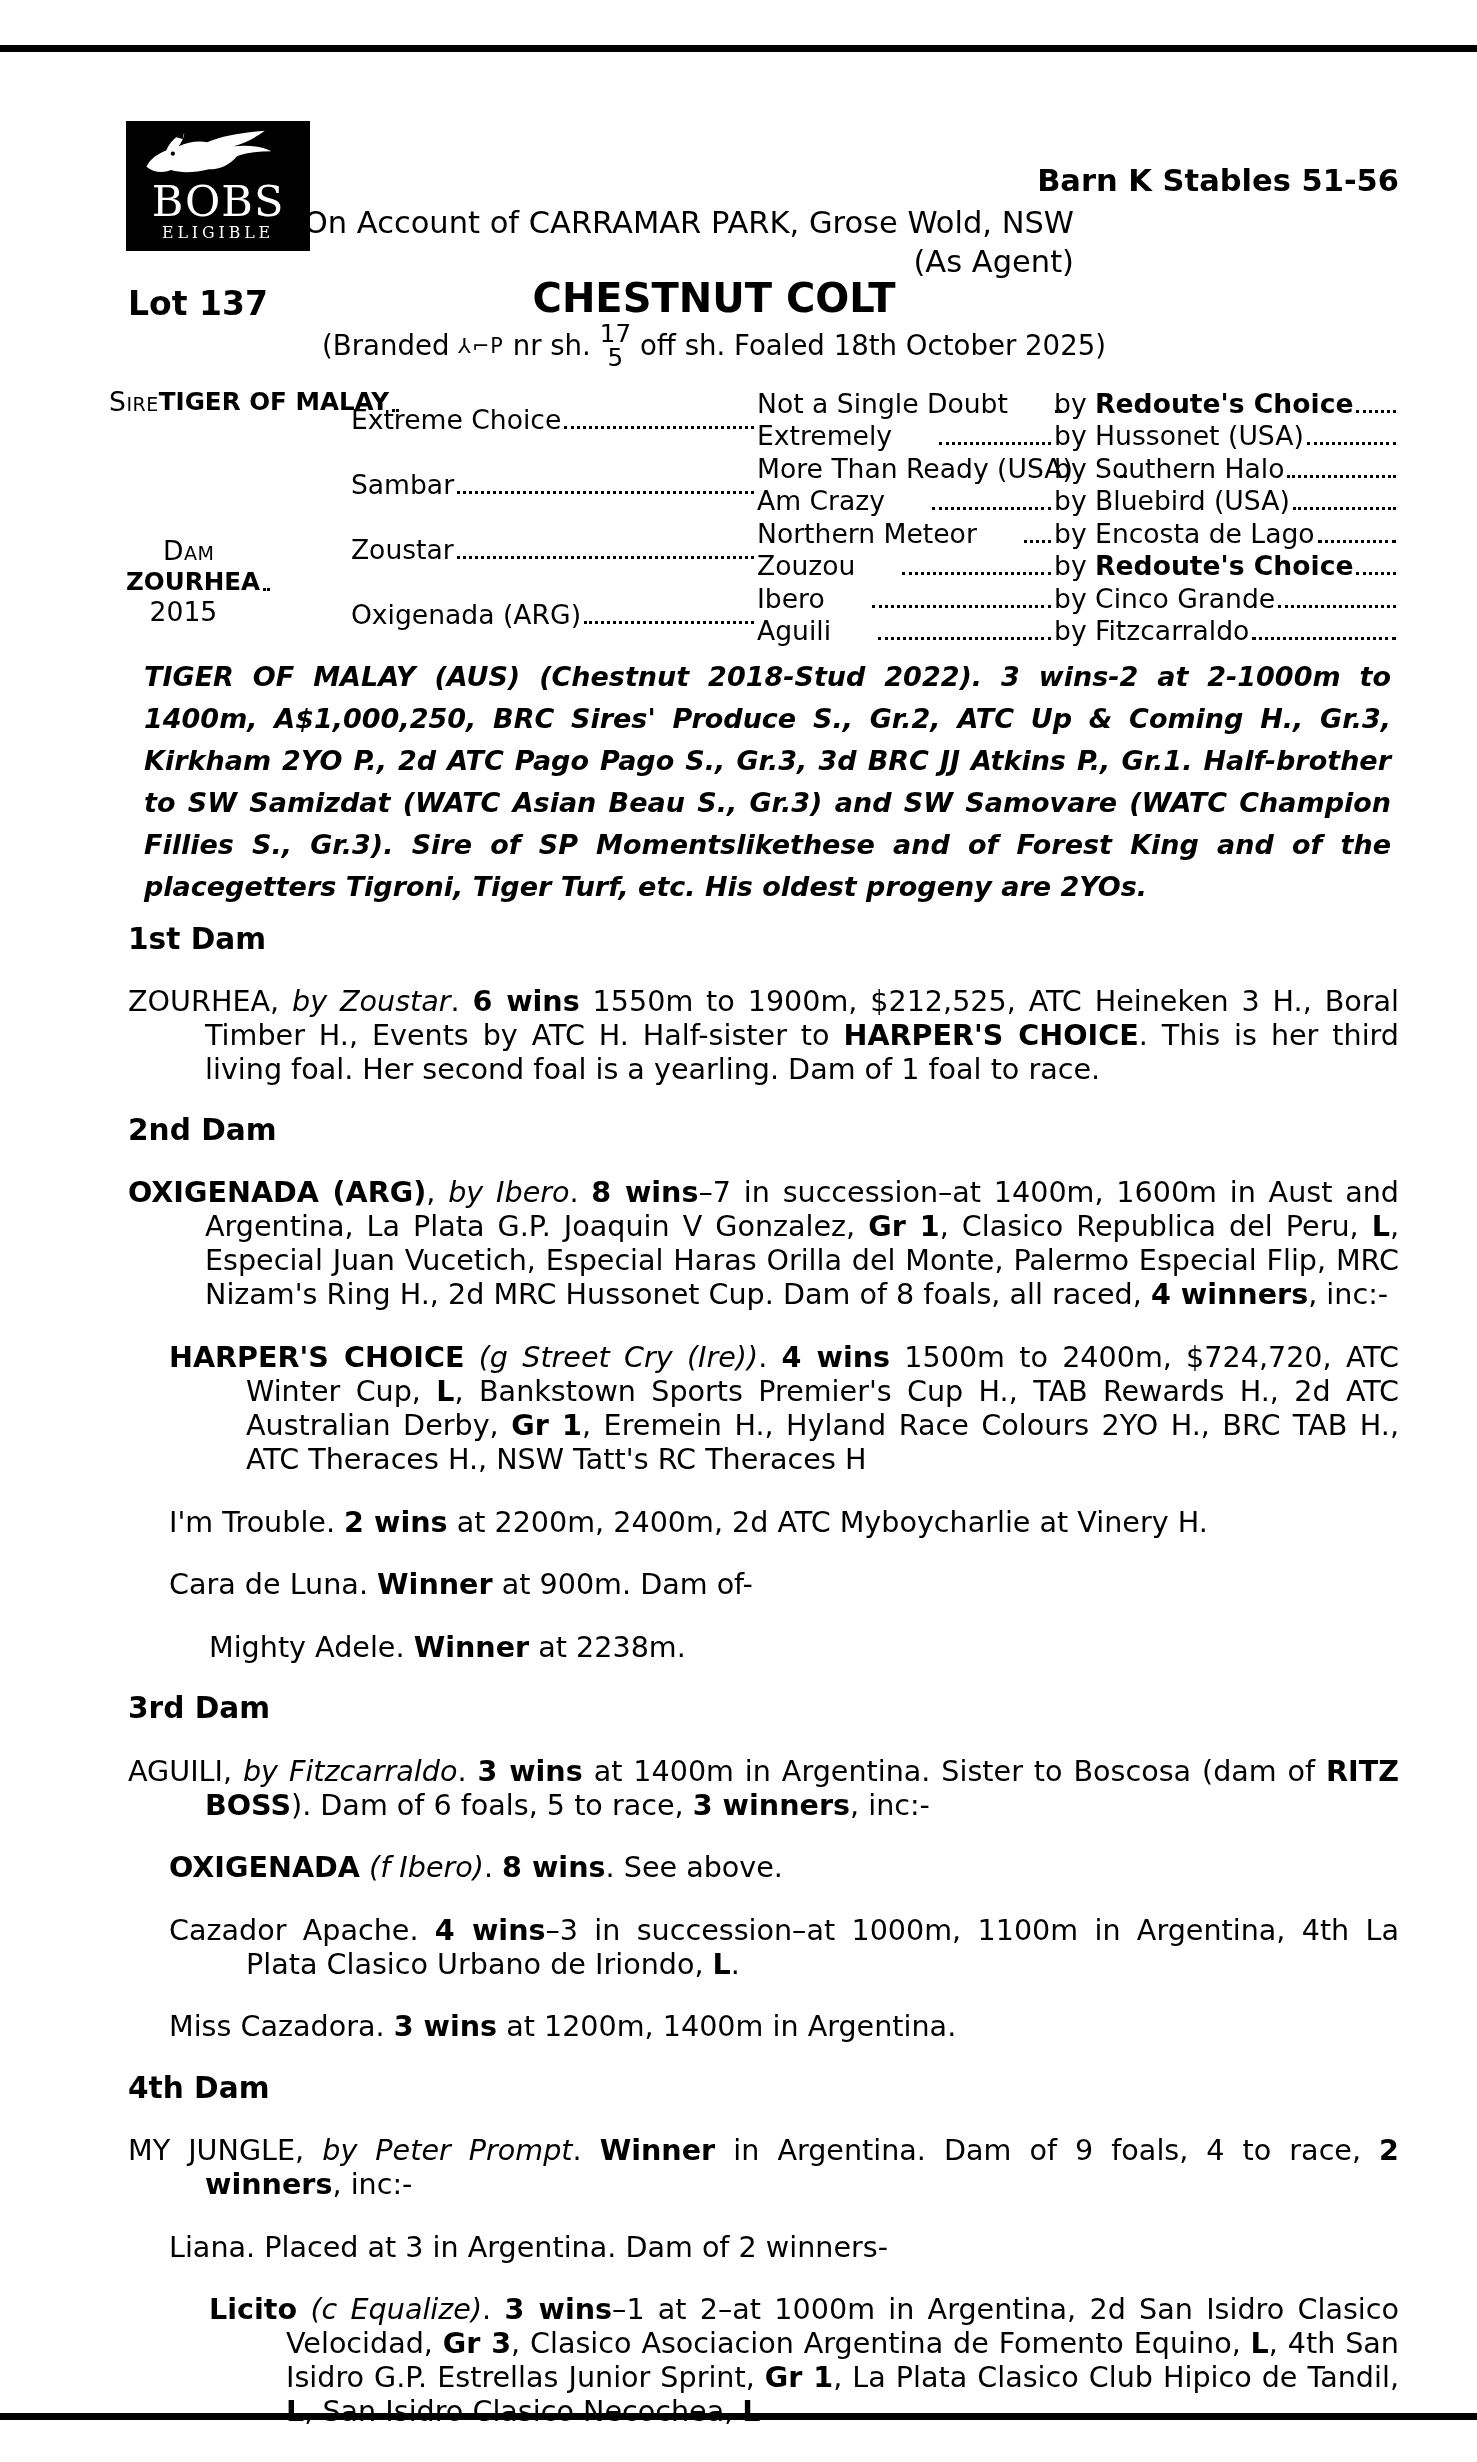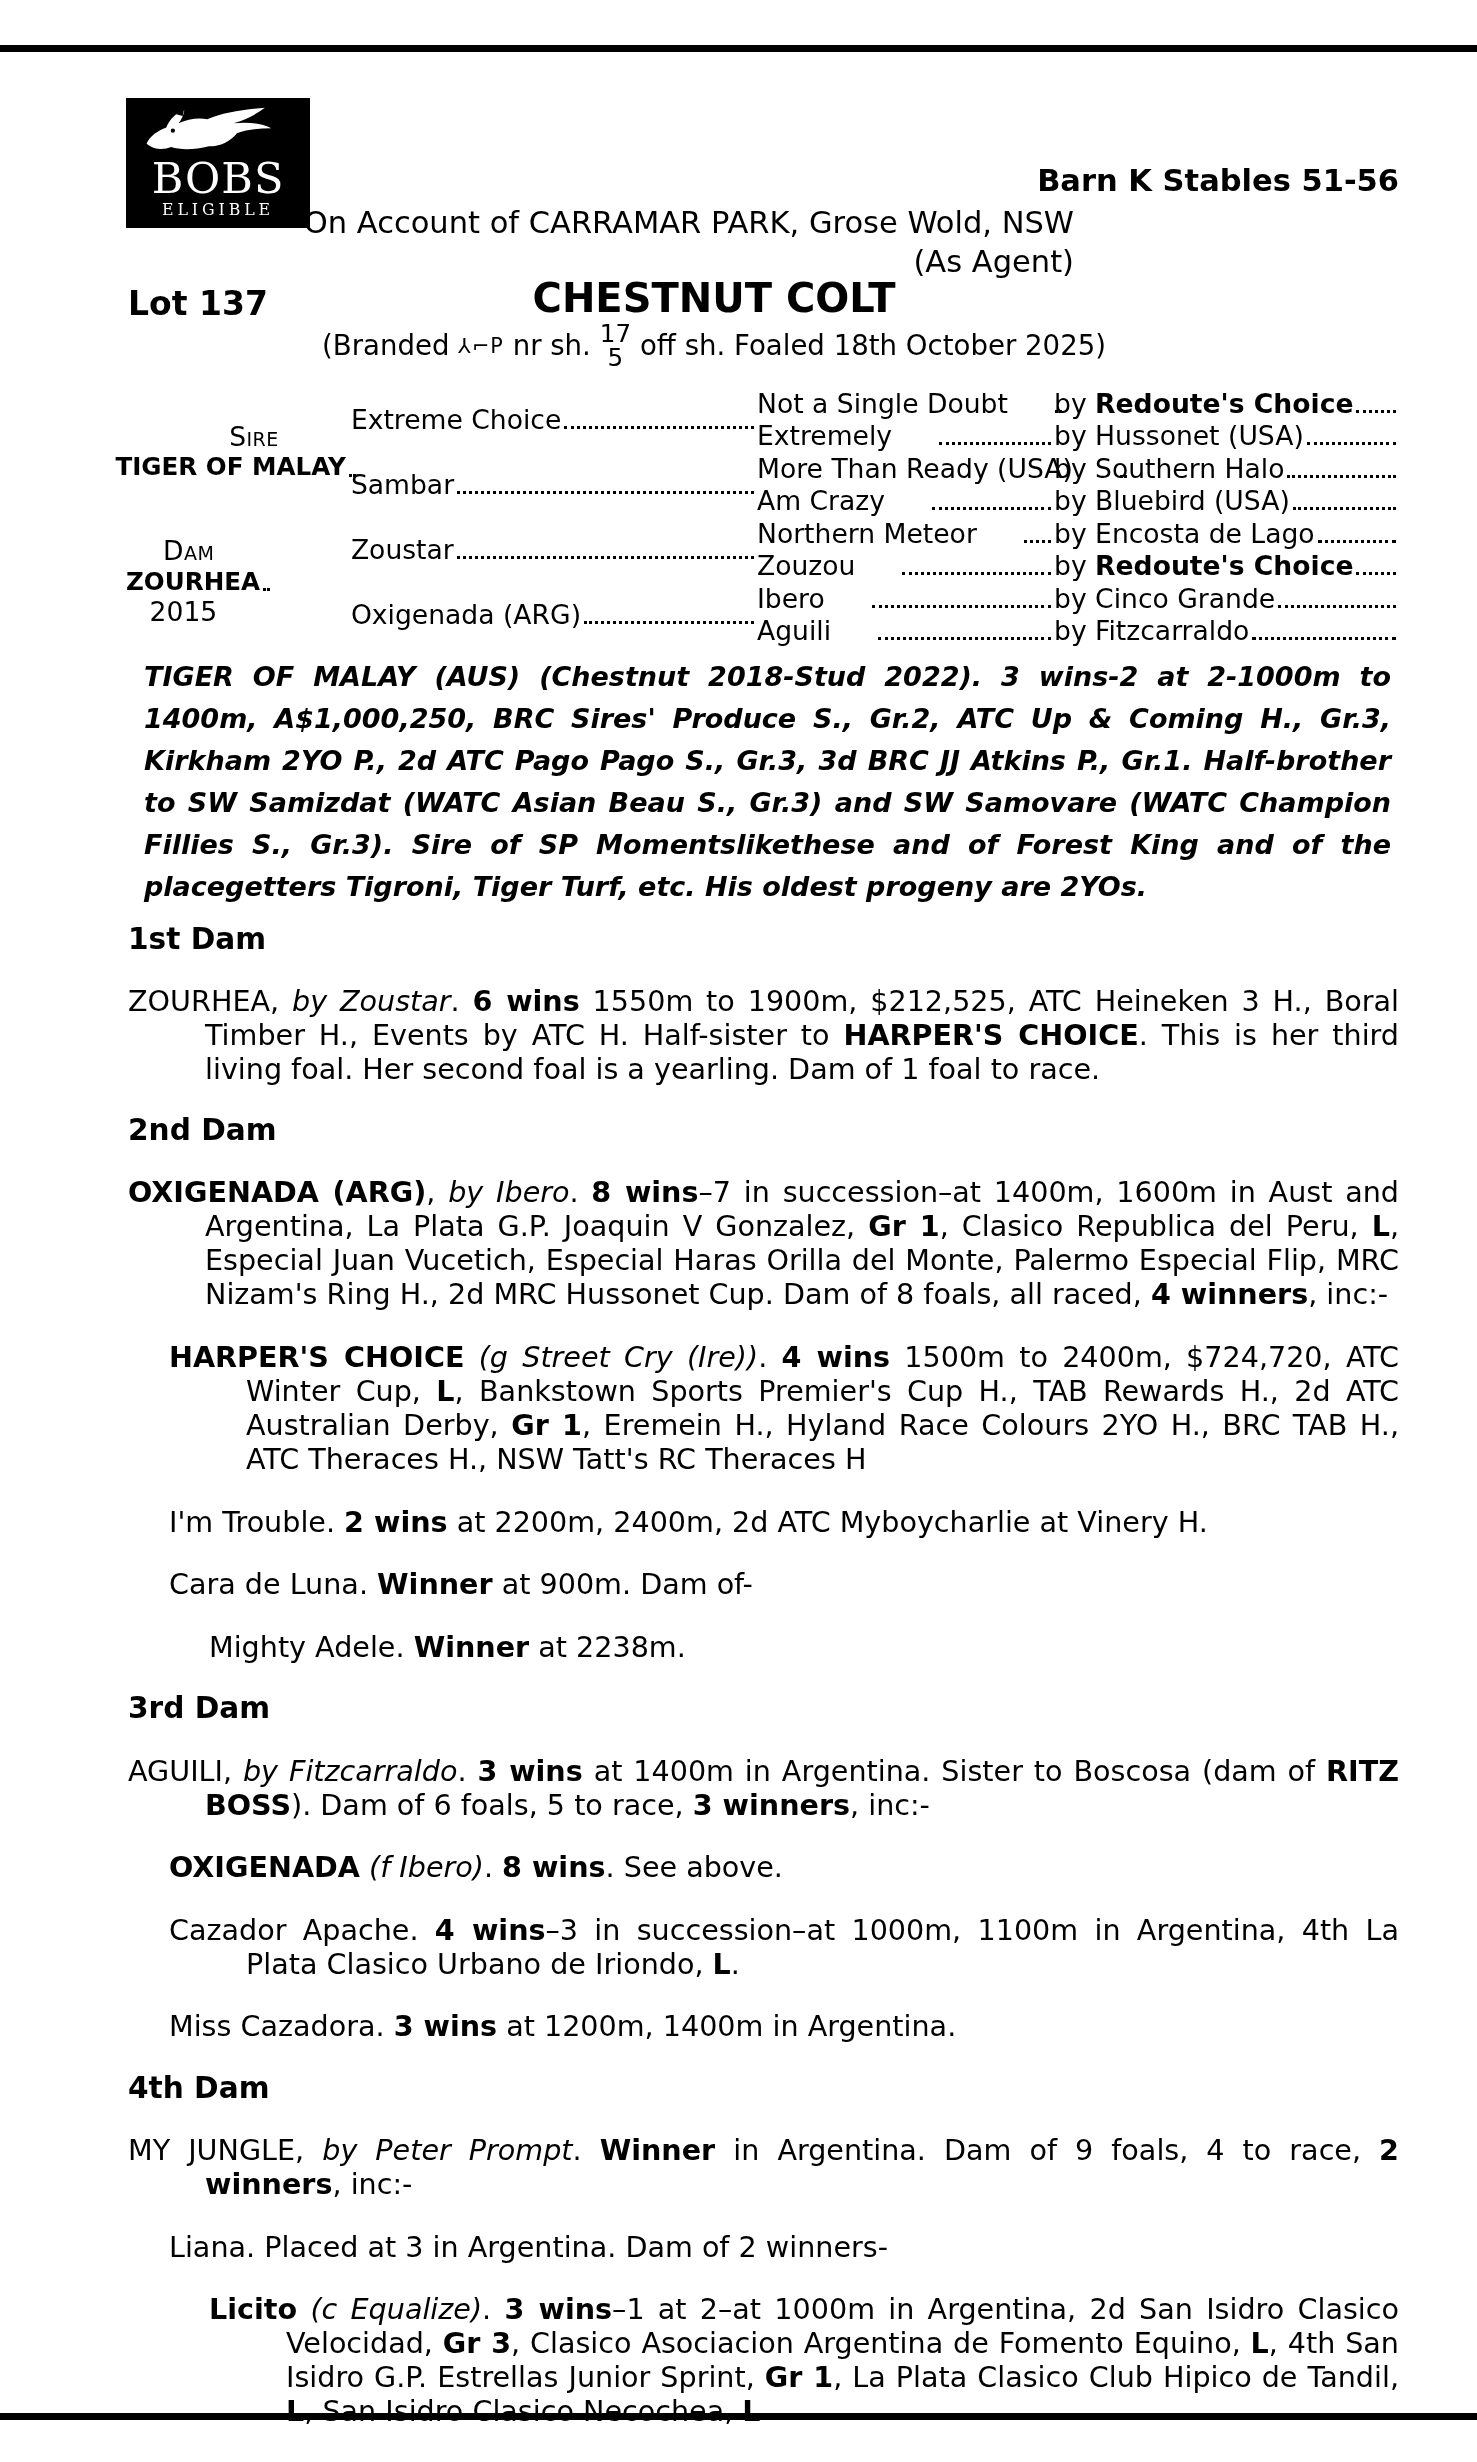--- a/index.html
+++ b/index.html
@@ -3,41 +3,41 @@
 <meta charset="utf-8">
 <style>
   html,body{margin:0;padding:0;background:#e8e8e8;}
   .page{position:relative;width:1478px;height:2463px;background:#ffffff;color:#000;
         font-family:"DejaVu Sans",sans-serif;overflow:hidden;margin:0 auto;}
   .rule{position:absolute;left:0;width:1478px;height:6.9px;background:#000;}
   .rule-top{top:45px;}
   .rule-bottom{top:2413px;}
 
   
-  .logo{position:absolute;left:126px;top:98px;width:184px;height:130px;background:#000;color:#fff;
+  .logo{position:absolute;left:126px;top:121px;width:184px;height:130px;background:#000;color:#fff;
         display:flex;flex-direction:column;align-items:center;font-family:"DejaVu Serif",serif;}
   .logo svg{width:156px;height:51px;margin-top:7.9px;flex:0 0 auto;}
   .logo-l1{font-size:43px;line-height:43px;letter-spacing:1px;}
   .logo-l2{font-size:15.8px;line-height:19.7px;letter-spacing:3.9px;}
   .barn{position:absolute;top:163px;right:79px;font-weight:700;font-size:30.5px;}
   .account{position:absolute;top:203px;left:207px;width:867px;text-align:right;font-weight:400;
            font-size:30.5px;line-height:39px;}
   .lot{position:absolute;top:284px;left:128px;font-weight:700;font-size:33px;}
   .title{position:absolute;top:275px;left:0;width:1428px;text-align:center;font-weight:700;font-size:40px;}
   .branded{position:absolute;top:322px;left:0;width:1428px;font-size:27.6px;
            display:flex;align-items:center;justify-content:center;gap:8.9px;}
   .brandmark{font-size:20.7px;letter-spacing:1px;}
   .frac{display:inline-flex;flex-direction:column;align-items:center;font-size:24.6px;line-height:23.6px;}
 
   
   .content{position:absolute;top:387px;left:0;width:1478px;}
   .ped{display:grid;grid-template-columns:219px 412px 1fr;grid-auto-rows:32.5px;
        margin:0 79px 0 126px;font-size:26.6px;}
   .pcell{display:flex;align-items:center;min-width:0;}
-  .sire-cell{grid-column:1;grid-row:1/5;flex-direction:column;justify-content:center;align-items:center;}
+  .sire-cell{grid-column:1;grid-row:1/5;flex-direction:row;justify-content:center;align-items:flex-start;}
   .dam-cell{grid-column:1;grid-row:5/9;flex-direction:column;justify-content:center;align-items:flex-start;}
   .gen1-label{padding-left:37px;font-variant:small-caps;letter-spacing:0.5px;line-height:30.5px;}
   .gen1-name{display:flex;align-items:center;font-weight:700;font-size:24.6px;line-height:30.5px;white-space:nowrap;}
   .gen1-year{padding-left:23.6px;line-height:30.5px;}
   .g2-1{grid-column:2;grid-row:1/3;}
   .g2-2{grid-column:2;grid-row:3/5;}
   .g2-3{grid-column:2;grid-row:5/7;}
   .g2-4{grid-column:2;grid-row:7/9;}
   .g2in{display:flex;align-items:center;width:100%;padding-left:5.9px;white-space:nowrap;}
   .g3-1{grid-row:1}.g3-2{grid-row:2}.g3-3{grid-row:3}.g3-4{grid-row:4}

